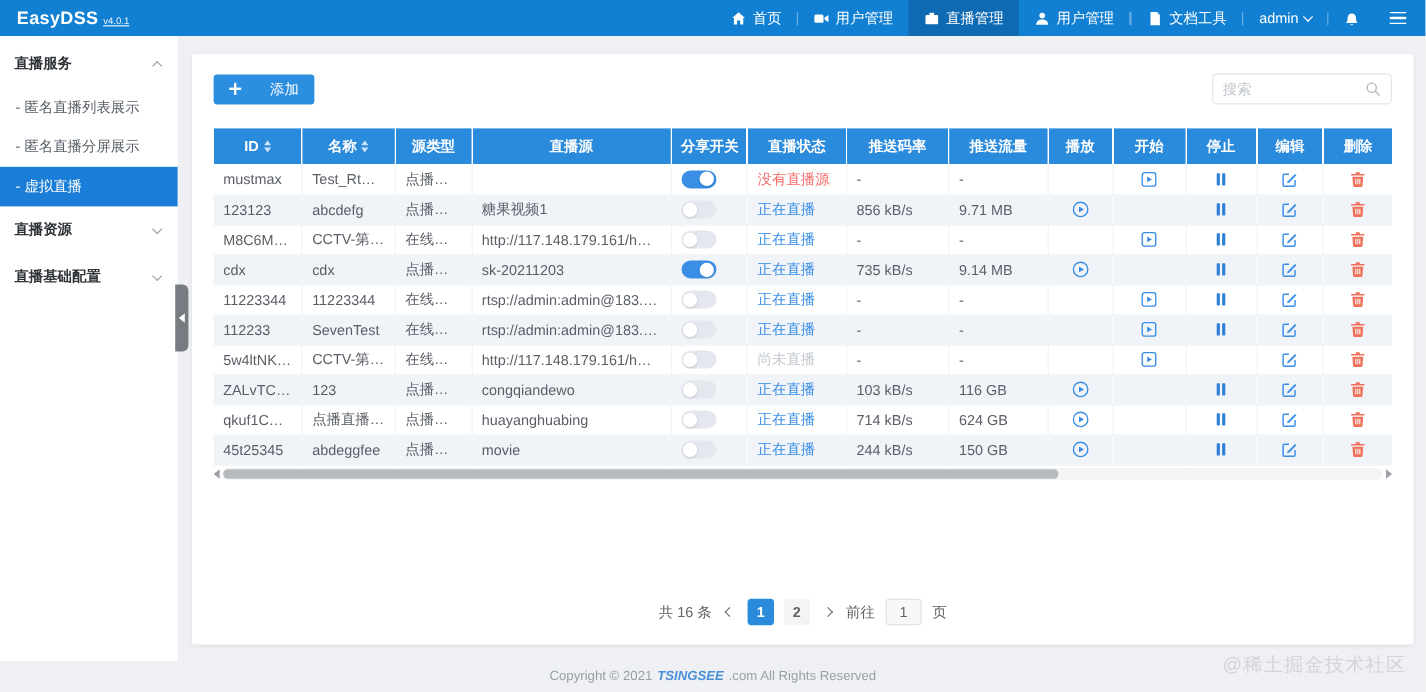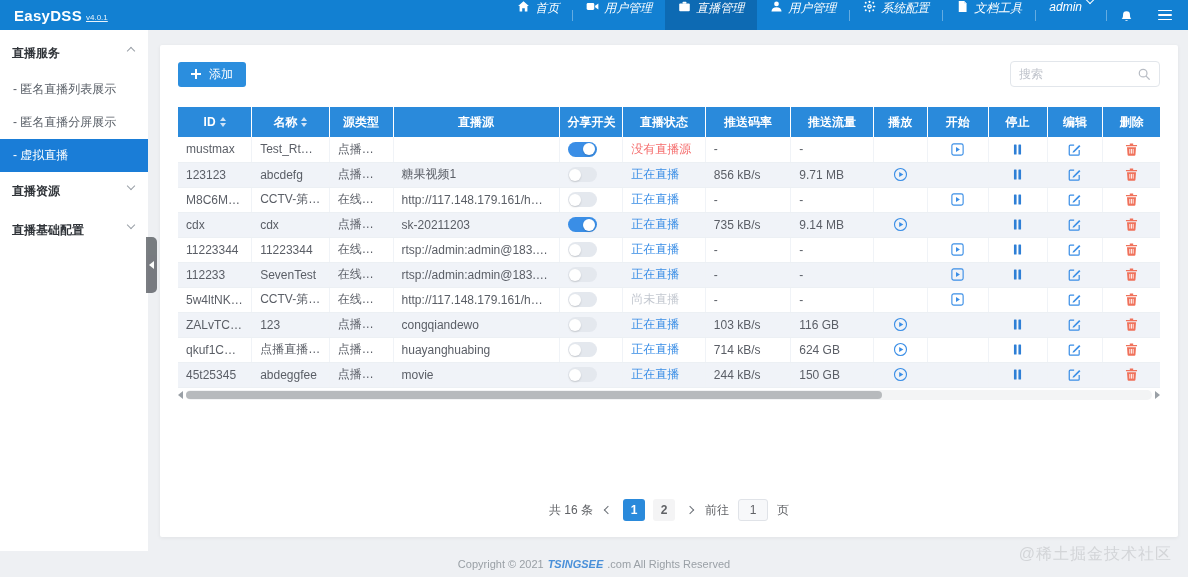--- a/index.html
+++ b/index.html
@@ -6,51 +6,51 @@
   html,body { width:1188px; height:577px; overflow:hidden; }
   body {
     font-family:"Liberation Sans","DejaVu Sans",sans-serif;
     font-size:12px; color:#5a5e66; background:#eef0f3; position:relative;
   }
   
   .topbar { height:30px; background:var(--topbar-blue,#1280d2); display:flex; align-items:center; color:#fff; padding-left:14px; }
   .logo { font-size:15px; font-weight:bold; letter-spacing:.3px; }
   .version { font-size:8px; opacity:.9; margin-left:4px; margin-top:5px;text-decoration:underline; }
   .top-nav { margin-left:auto; display:flex; align-items:center; height:100%; }
-  .nav-item { display:flex; gap:5px; padding:0 13px; height:100%; cursor:pointer; white-space:nowrap;font-style:italic; }
+  .nav-item { display:flex; align-items:center; gap:5px; padding:0 13px; height:100%; cursor:pointer; white-space:nowrap; }
   .nav-item.active { background:var(--topbar-active,#0d6ab3); }
   .nav-ico { width:13px; height:13px; display:inline-flex; }
   .nav-ico svg { width:100%; height:100%; }
   .nav-sep { width:1px; height:11px; background:rgba(255,255,255,.35); }
   .chev { display:inline-block; width:6px; height:6px; border-left:1.5px solid currentColor; border-bottom:1.5px solid currentColor; }
   .chev.down { transform:rotate(-45deg); margin-top:-3px; }
   .chev.left { transform:rotate(45deg); }
   .chev.right { transform:rotate(-135deg); }
   .icon-btn { padding:0 12px; height:100%; display:flex; align-items:center; cursor:pointer; }
   .bell { width:15px; height:15px; }
   .bell svg { width:100%; height:100%; }
   .burger { width:14px; height:11px; display:flex; flex-direction:column; justify-content:space-between; }
   .burger i { height:1.8px; background:#fff; border-radius:1px; }
   
   .middle { display:flex; height:521px; }
   .sidebar { width:148px; background:#fff; padding-top:4px; flex-shrink:0; }
-  .side-group { display:flex; justify-content:space-between; padding:11px 14px 11px 12px; font-weight:bold; color:#2f3338; cursor:pointer; }
+  .side-group { display:flex; justify-content:space-between; align-items:center; padding:11px 14px 11px 12px; font-weight:bold; color:#2f3338; cursor:pointer; }
   .side-group .caret { color:#9aa0a8; }
   .caret { display:inline-block; width:6px; height:6px; border-left:1.5px solid currentColor; border-bottom:1.5px solid currentColor; }
   .caret.up { transform:rotate(135deg); margin-top:3px; }
   .caret.down { transform:rotate(-45deg); margin-bottom:2px; }
   .side-item { padding:8px 12px 8px 13px; color:#5a6068; cursor:pointer; white-space:nowrap; }
   .side-item.active { background:var(--sidebar-active,#1a7dd7); color:#fff; }
   .collapse-handle { position:absolute; left:146px; top:237px; width:11px; height:56px; background:#5d6167; opacity:.82; border-radius:0 5px 5px 0; display:flex; align-items:center; justify-content:center; cursor:pointer; z-index:20; }
   .collapse-handle i { width:0; height:0; border-top:4px solid transparent; border-bottom:4px solid transparent; border-right:5px solid #fff; }
   .content { flex:1; position:relative; }
   
   .card { background:#fff; margin:15px 10px 0 12px; height:492px; border-radius:2px; box-shadow:0 1px 4px rgba(0,0,0,.06); padding:16px 18px; position:relative; }
   .toolbar { display:flex; justify-content:space-between; align-items:center; }
-  .btn-add { height:25px; padding:0 13px; background:var(--primary,#2b8ede); color:#fff; border:none; border-radius:3px; display:flex; align-items:center; gap:8px; font-size:12px; cursor:pointer; }
+  .btn-add { height:25px; padding:0 13px; background:var(--primary,#2b8ede); color:#fff; border:none; border-radius:3px; display:flex; align-items:center; gap:24px; font-size:12px; cursor:pointer; }
   .plus { position:relative; width:10px; height:10px; display:inline-block; }
   .plus::before { content:''; position:absolute; left:4.2px; top:0; width:1.6px; height:10px; background:#fff; }
   .plus::after { content:''; position:absolute; top:4.2px; left:0; height:1.6px; width:10px; background:#fff; }
   .search-box { width:150px; height:26px; border:1px solid #e2e6eb; border-radius:4px; display:flex; align-items:center; padding:0 8px; background:#fff; }
   .search-box input { flex:1; border:none; outline:none; font-size:12px; color:#333; min-width:0; background:transparent; }
   .search-box input::placeholder { color:#c0c4cc; }
   .search-ico { width:14px; height:14px; flex-shrink:0; cursor:pointer; }
   .search-ico svg { width:100%; height:100%; }
   
   table { width:100%; border-collapse:collapse; table-layout:fixed; margin-top:20px; }
@@ -131,38 +131,20 @@
       <div class="nav-item">
         <span class="nav-ico">
           <svg viewBox="0 0 16 16">
             <circle cx="8" cy="4.8" r="2.9" fill="#fff"></circle>
             <path d="M1.8 14.2 c0-3.4 2.8-5.2 6.2-5.2 s6.2 1.8 6.2 5.2 Z" fill="#fff"></path>
           </svg>
         </span>
         <span>用户管理</span>
       </div>
       <span class="nav-sep"></span>
-      <div class="nav-item">
-        <span class="nav-ico">
-          <svg viewBox="0 0 16 16">
-            <circle cx="8" cy="8" r="2.1" fill="none" stroke="#fff" stroke-width="1.5"></circle>
-            <g fill="#fff">
-              <rect x="7.1" y="0.8" width="1.8" height="2.8" rx="0.6"></rect>
-              <rect x="7.1" y="12.4" width="1.8" height="2.8" rx="0.6"></rect>
-              <rect x="0.8" y="7.1" width="2.8" height="1.8" rx="0.6"></rect>
-              <rect x="12.4" y="7.1" width="2.8" height="1.8" rx="0.6"></rect>
-              <rect x="2.3" y="2.3" width="2.2" height="2.2" rx="0.6" transform="rotate(45 3.4 3.4)"></rect>
-              <rect x="11.5" y="2.3" width="2.2" height="2.2" rx="0.6" transform="rotate(-45 12.6 3.4)"></rect>
-              <rect x="2.3" y="11.5" width="2.2" height="2.2" rx="0.6" transform="rotate(-45 3.4 12.6)"></rect>
-              <rect x="11.5" y="11.5" width="2.2" height="2.2" rx="0.6" transform="rotate(45 12.6 12.6)"></rect>
-            </g>
-          </svg>
-        </span>
-        <span>系统配置</span>
-      </div>
       <span class="nav-sep"></span>
       <div class="nav-item">
         <span class="nav-ico">
           <svg viewBox="0 0 16 16">
             <path d="M3.4 1.2 H10 L13 4.2 V14.8 H3.4 Z" fill="#fff"></path>
             <path d="M10 1.2 L13 4.2 H10 Z" fill="#cfe3f7"></path>
           </svg>
         </span>
         <span>文档工具</span>
       </div>

